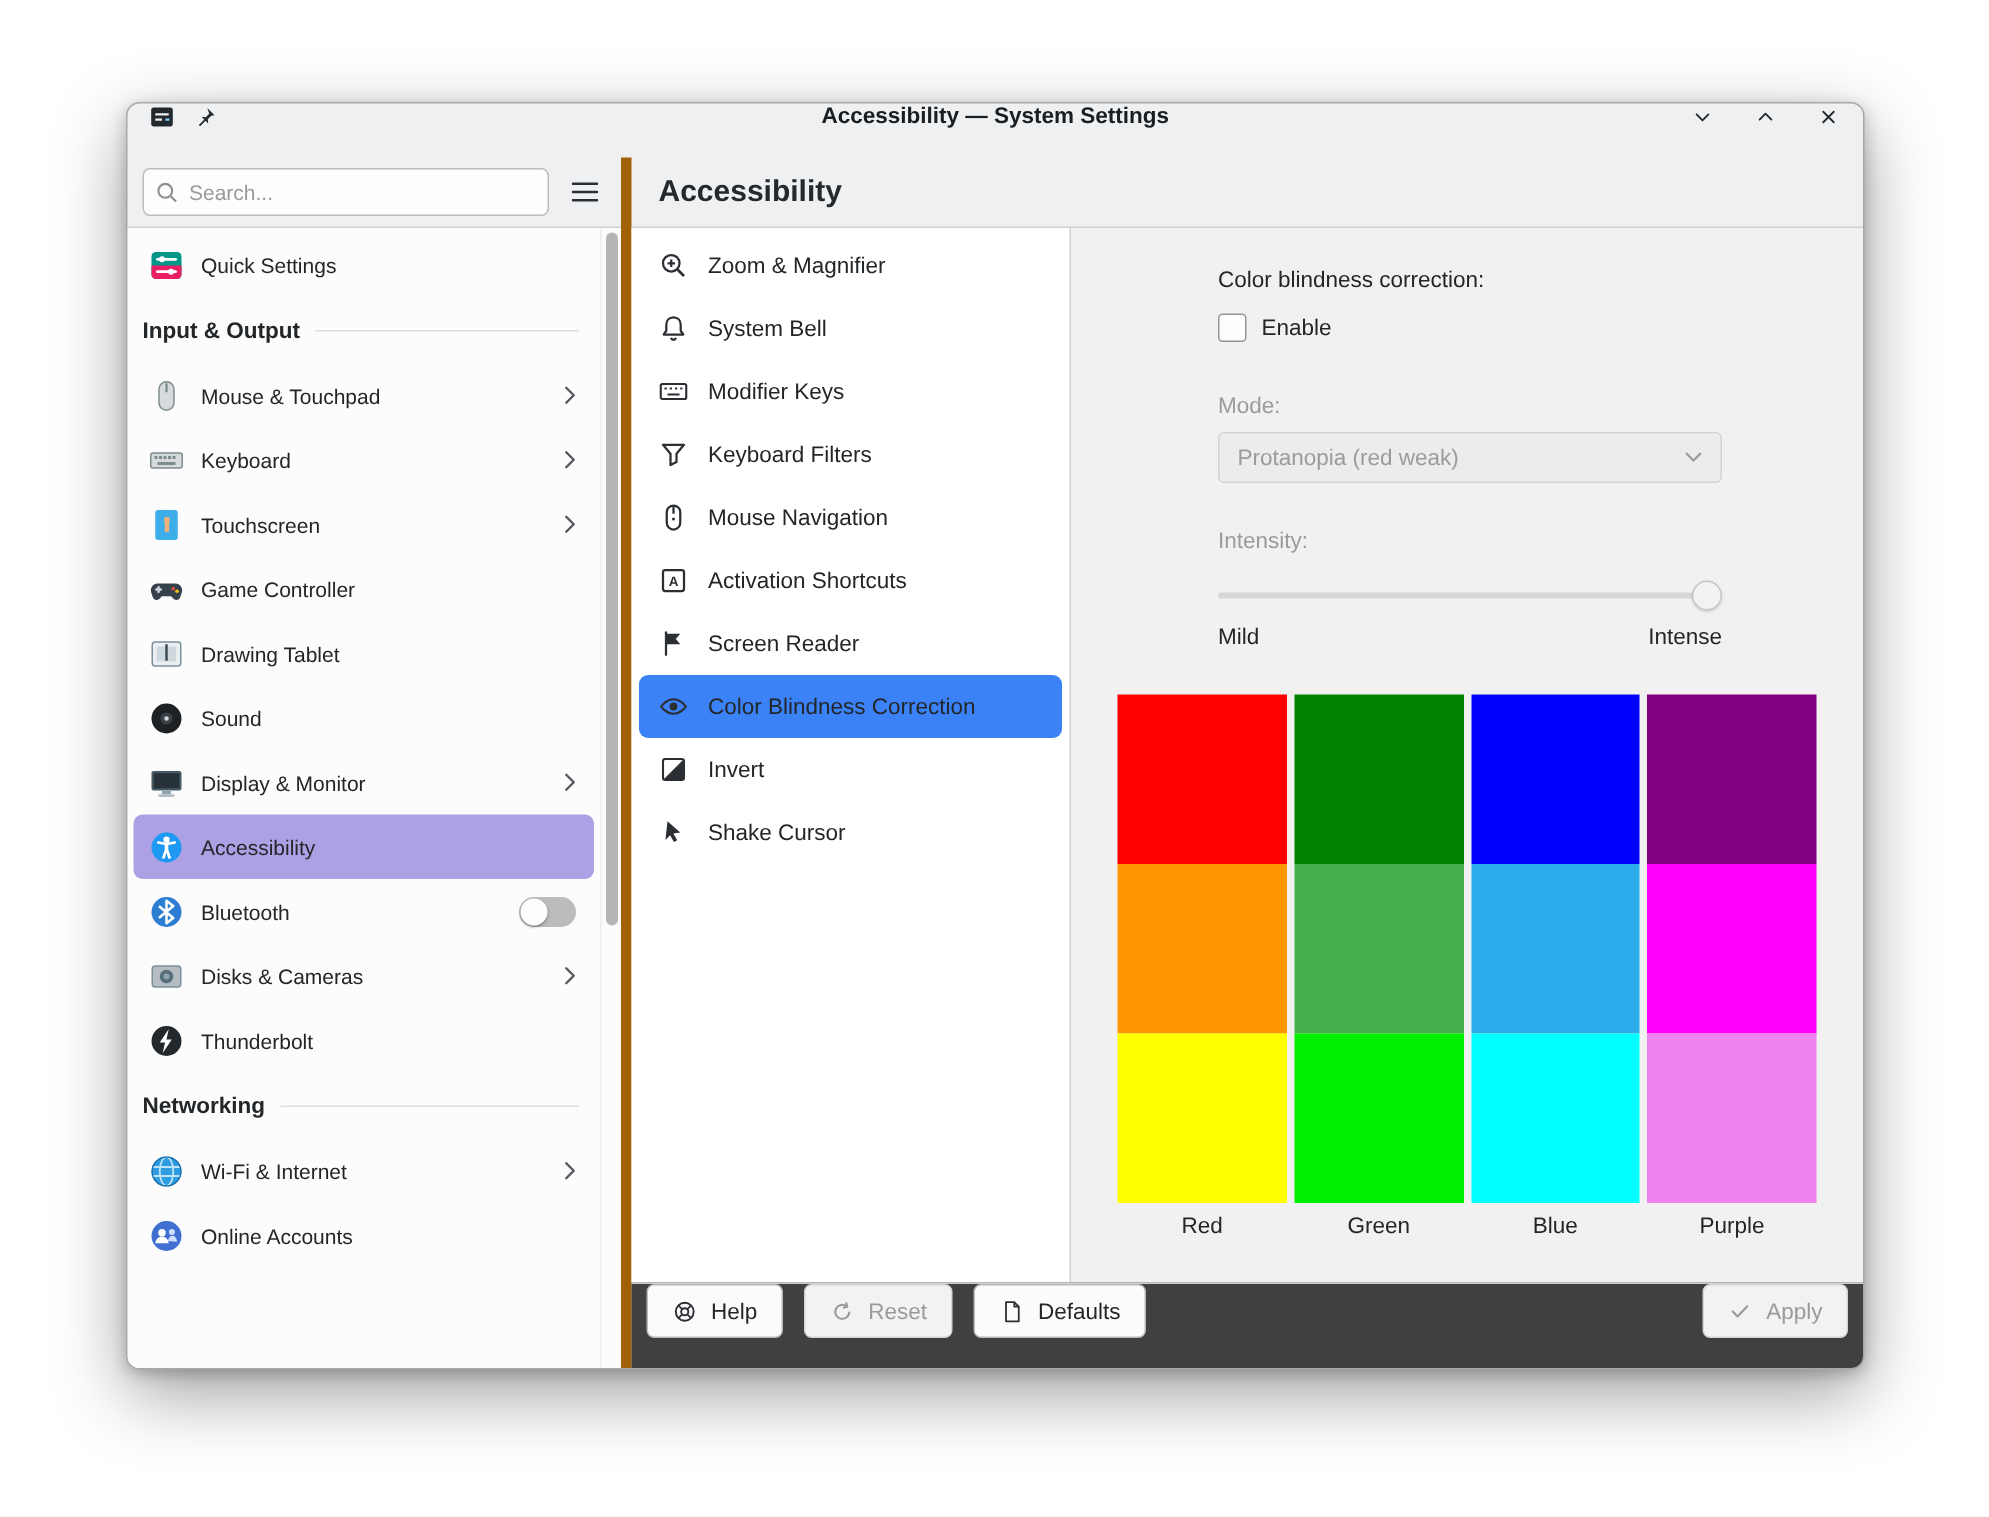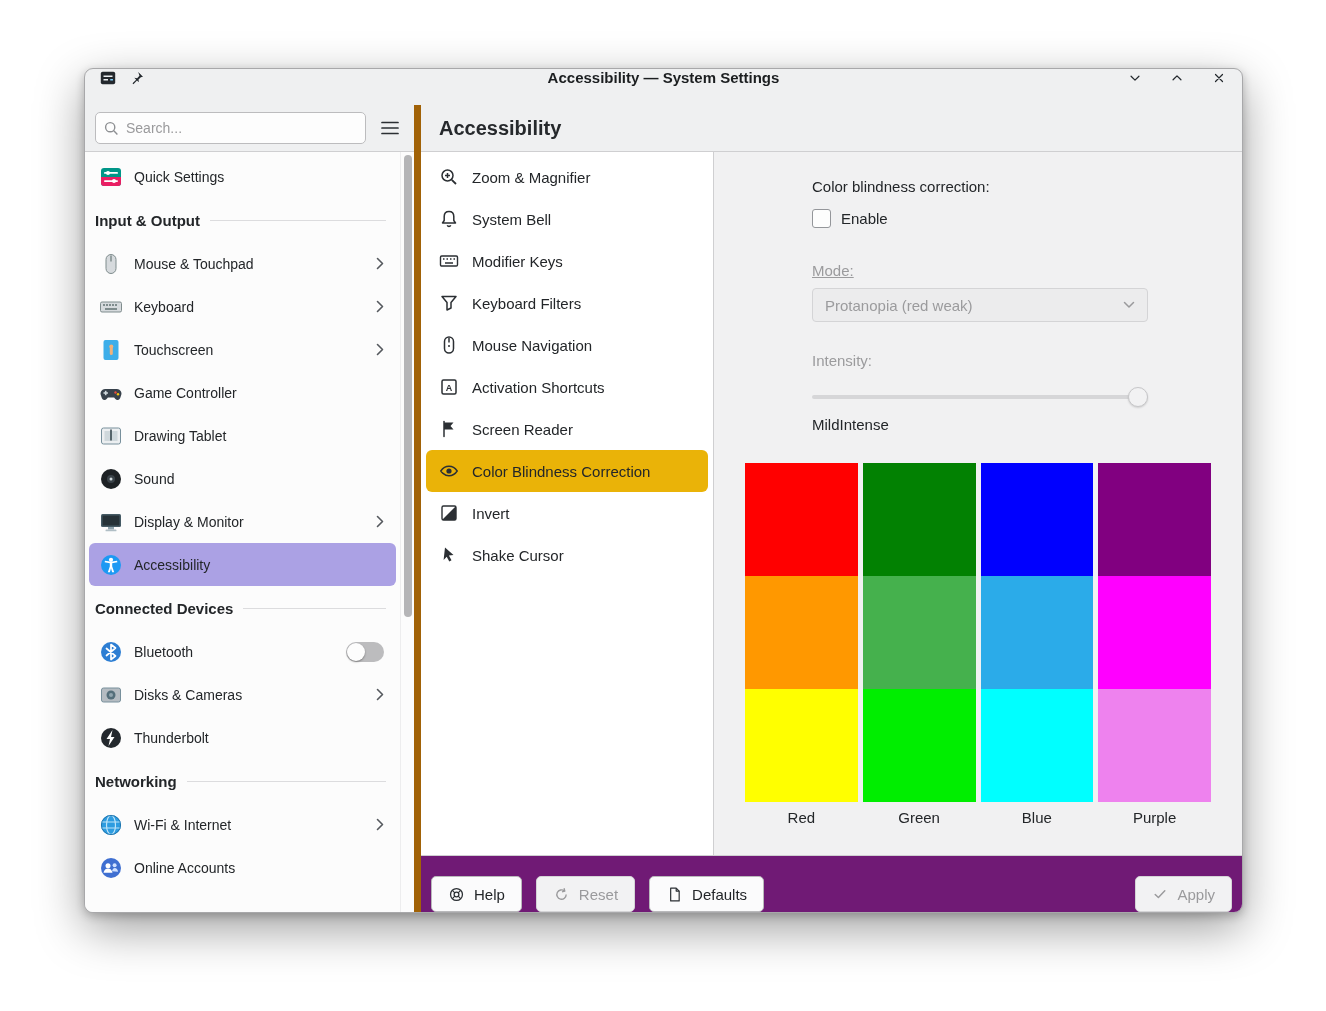--- a/index.html
+++ b/index.html
@@ -52,40 +52,40 @@
   .category-col { width:293px; flex:none; background:#ffffff; border-right:1px solid #cfcfd1; padding-top:4px; }
   .cat-row { height:42px; display:flex; align-items:center; gap:13px; padding:0 10px 0 13px; margin:0 5px; border-radius:6px; font-size:15px; }
   .icon20 { width:20px; height:20px; flex:none; }
 
   .settings-panel { flex:1; background:#f1f1f2; overflow:hidden; }
   .form { margin:26px 0 0 98px; width:336px; }
   .form-label { font-size:15px; color:#232629; }
   .dim { color:#9b9b9d; }
   .check-row { display:flex; align-items:center; gap:10px; margin-top:14px; }
   .checkbox { width:19px; height:19px; border:1px solid #94969a; border-radius:3px; background:#fdfdfd; flex:none; }
-  .mode-label { margin-top:34px;text-decoration:underline; }
+  .mode-label { margin-top:34px; }
   .dropdown { margin-top:9px; height:34px; border:1px solid #d4d4d6; border-radius:4px; background:#ececed;
     display:flex; align-items:center; padding:0 12px; font-size:15px; color:#9b9b9d; width:100%; }
   .dd-chev { margin-left:auto; }
   .intensity-label { margin-top:30px; }
   .slider { margin-top:18px; position:relative; height:20px; }
   .slider-track { position:absolute; left:0; right:0; top:8px; height:4px; border-radius:2px; background:#d6d6d8; }
   .slider-knob { position:absolute; right:0; top:0; width:20px; height:20px; border-radius:50%;
     background:#f2f2f3; border:1px solid #c7c7c9; box-shadow:0 1px 2px rgba(0,0,0,.15); }
-  .slider-ends { display:flex; margin-top:9px; font-size:15px; color:#232629; }
+  .slider-ends { display:flex; justify-content:space-between; margin-top:9px; font-size:15px; color:#232629; }
 
   .swatches { width:466px; margin:30px auto 0; }
   .swatch-grid { display:grid; grid-template-columns:repeat(4,1fr); column-gap:5px; }
   .swatch-col { display:flex; flex-direction:column; }
   .swatch { height:113px; }
   .swatch-labels { display:grid; grid-template-columns:repeat(4,1fr); column-gap:5px; margin-top:7px;
     text-align:center; font-size:15px; color:#232629; }
 
-  .footer { height:57px; flex:none; border-top:1px solid #cfcfd1; background:#701a75;
-    display:flex; align-items:flex-end; gap:14px; padding:0 10px; }
+  .footer { height:57px; flex:none; border-top:1px solid #cfcfd1; background:#404040;
+    display:flex; align-items:flex-start; gap:14px; padding:0 10px; }
   .btn { height:36px; display:inline-flex; align-items:center; gap:9px; padding:0 16px;
     border:1px solid #b9b9bb; border-radius:5px; background:#fbfbfc; font-size:15px; color:#232629; font-family:inherit; }
   .btn.disabled { color:#9a9a9c; border-color:#d4d4d6; background:#f2f2f3; }
   .f-spacer { flex:1; }
 </style>
 </head>
 <body>
 
 <div class="window">
 
@@ -275,24 +275,20 @@
             <span class="icon24">
               <svg viewBox="0 0 24 24" width="24" height="24">
                   <circle cx="12" cy="12" r="10" fill="#1d99f3"></circle>
                   <circle cx="12" cy="6.8" r="2.1" fill="#fff"></circle>
                   <path d="M5.6 9.3l5.2 1v3.2l-2 5.8h2.1l1.1-4 1.1 4h2.1l-2-5.8v-3.2l5.2-1-.4-1.6-5 .9h-2l-5-.9z" fill="#fff"></path>
                 </svg>
             </span>
             <span>Accessibility</span>
           </div>
 
-          <div class="side-section">
-            <span>Connected Devices</span>
-              <span class="rule"></span>
-          </div>
 
           <div class="side-row">
             <span class="icon24">
               <svg viewBox="0 0 24 24" width="24" height="24">
                   <circle cx="12" cy="12" r="10" fill="#2d7ed3"></circle>
                   <path d="M7.5 8.5l9 7.5-4.5 3.5v-15l4.5 3.5-9 7.5" fill="none" stroke="#fff" stroke-width="1.7" stroke-linejoin="round" stroke-linecap="round"></path>
                 </svg>
             </span>
             <span>Bluetooth</span>
             <span class="toggle">
@@ -442,21 +438,21 @@
           <div class="cat-row">
             <span class="icon20">
               <svg viewBox="0 0 20 20" width="20" height="20">
                   <path d="M5 2.5v15" stroke="#2b2f33" stroke-width="1.5" stroke-linecap="round"></path>
                   <path d="M5 3.5h9.5l-3 3.5 3 3.5H5z" fill="#2b2f33"></path>
                 </svg>
             </span>
             <span>Screen Reader</span>
           </div>
 
-          <div class="cat-row" style="background-color: #eab308;">
+          <div class="cat-row" style="background-color: #3b82f6;">
             <span class="icon20">
               <svg viewBox="0 0 20 20" width="20" height="20">
                   <path d="M1.8 10S5 5.2 10 5.2 18.2 10 18.2 10 15 14.8 10 14.8 1.8 10 1.8 10z" fill="none" stroke="#2b2f33" stroke-width="1.4"></path>
                   <circle cx="10" cy="10" r="2.6" fill="#2b2f33"></circle>
                 </svg>
             </span>
             <span>Color Blindness Correction</span>
           </div>
 
           <div class="cat-row">

